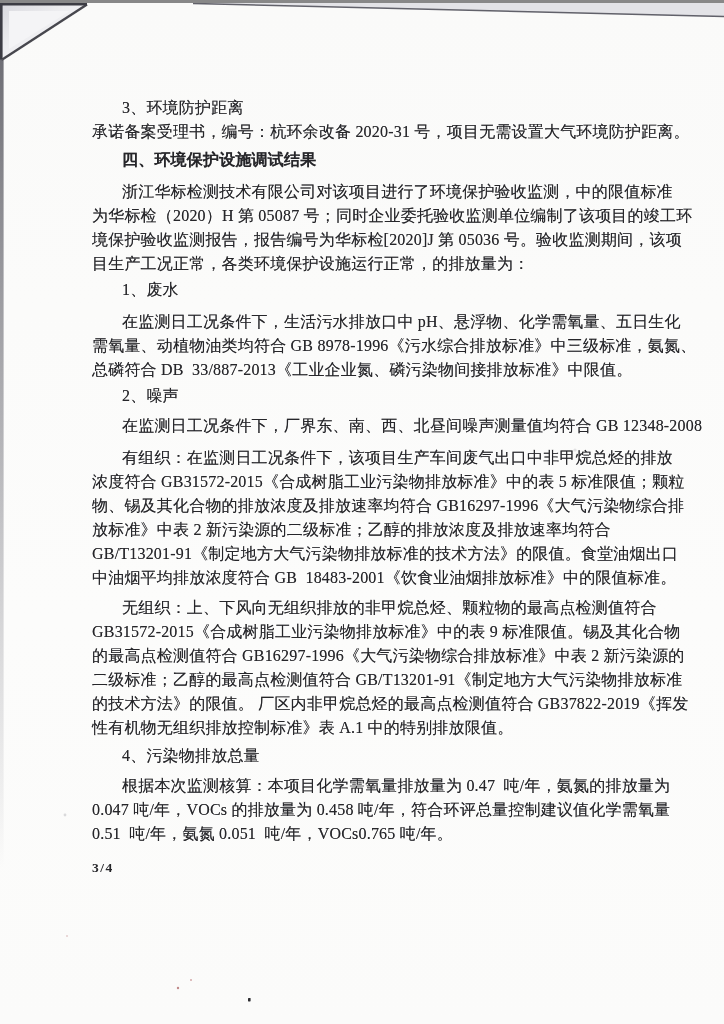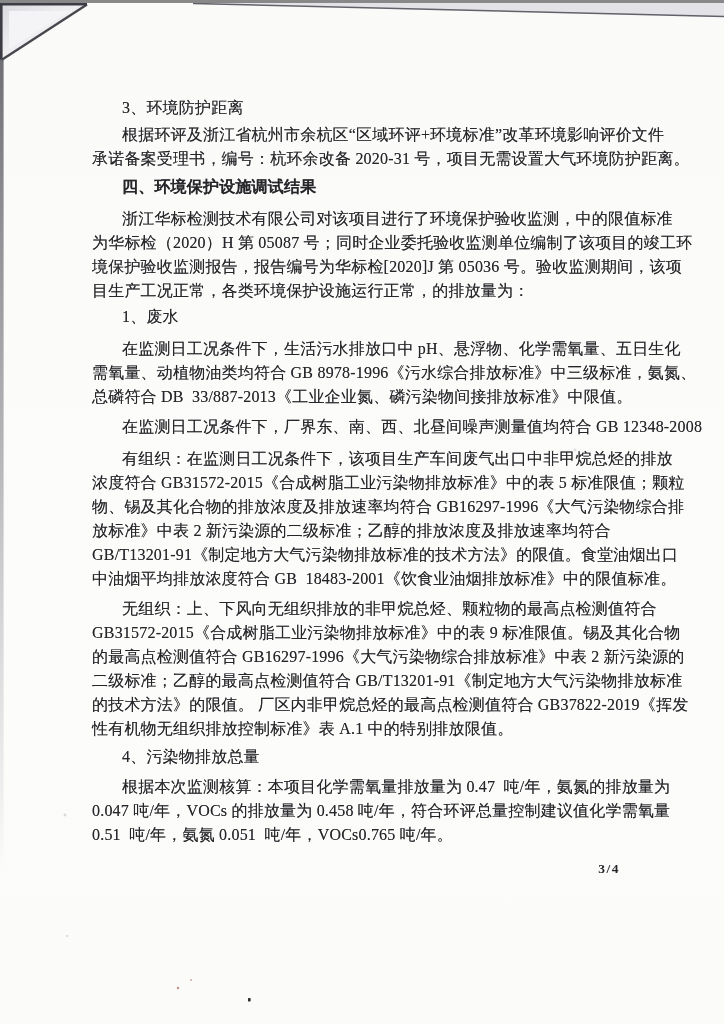--- a/index.html
+++ b/index.html
@@ -28,50 +28,50 @@
   .ind{padding-left:30px;}
   .b{font-weight:bold;}
   .mt2{margin-top:2px}
   .mt3{margin-top:3px}
   .mt4{margin-top:4px}
   .mt6{margin-top:6px}
   .mt8{margin-top:8px}
   .footer{
     margin-top:10px;
     height:24px;line-height:24px;
-    text-align:right;
+    text-align:left;
     padding-right:38px;
     font-weight:bold;
     font-size:13.5px;
     letter-spacing:1.5px;
     white-space:pre;
   }
   .overlay{
     position:absolute;left:0;top:0;width:724px;height:1024px;
     pointer-events:none;
   }
 </style>
 </head>
 <body>
 
 <div class="sheet">
 
   <div class="content">
     <div class="line ind">3、环境防护距离</div>
-    <div class="line ind mt3">根据环评及浙江省杭州市余杭区“区域环评+环境标准”改革环境影响评价文件</div>
     <div class="line">承诺备案受理书，编号：杭环余改备 2020-31 号，项目无需设置大气环境防护距离。</div>
     <div class="line ind b mt4">四、环境保护设施调试结果</div>
     <div class="line ind mt8">浙江华标检测技术有限公司对该项目进行了环境保护验收监测，中的限值标准</div>
     <div class="line">为华标检（2020）H 第 05087 号；同时企业委托验收监测单位编制了该项目的竣工环</div>
     <div class="line">境保护验收监测报告，报告编号为华标检[2020]J 第 05036 号。验收监测期间，该项</div>
     <div class="line">目生产工况正常，各类环境保护设施运行正常，的排放量为：</div>
     <div class="line ind mt2">1、废水</div>
     <div class="line ind mt8">在监测日工况条件下，生活污水排放口中 pH、悬浮物、化学需氧量、五日生化</div>
     <div class="line">需氧量、动植物油类均符合 GB 8978-1996《污水综合排放标准》中三级标准，氨氮、</div>
     <div class="line">总磷符合 DB  33/887-2013《工业企业氮、磷污染物间接排放标准》中限值。</div>
+    <div class="line ind mt2">2、噪声</div>
     <div class="line ind mt6">在监测日工况条件下，厂界东、南、西、北昼间噪声测量值均符合 GB 12348-2008</div>
     <div class="line ind mt8">有组织：在监测日工况条件下，该项目生产车间废气出口中非甲烷总烃的排放</div>
     <div class="line">浓度符合 GB31572-2015《合成树脂工业污染物排放标准》中的表 5 标准限值；颗粒</div>
     <div class="line">物、锡及其化合物的排放浓度及排放速率均符合 GB16297-1996《大气污染物综合排</div>
     <div class="line">放标准》中表 2 新污染源的二级标准；乙醇的排放浓度及排放速率均符合</div>
     <div class="line">GB/T13201-91《制定地方大气污染物排放标准的技术方法》的限值。食堂油烟出口</div>
     <div class="line">中油烟平均排放浓度符合 GB  18483-2001《饮食业油烟排放标准》中的限值标准。</div>
     <div class="line ind mt6">无组织：上、下风向无组织排放的非甲烷总烃、颗粒物的最高点检测值符合</div>
     <div class="line">GB31572-2015《合成树脂工业污染物排放标准》中的表 9 标准限值。锡及其化合物</div>
     <div class="line">的最高点检测值符合 GB16297-1996《大气污染物综合排放标准》中表 2 新污染源的</div>

